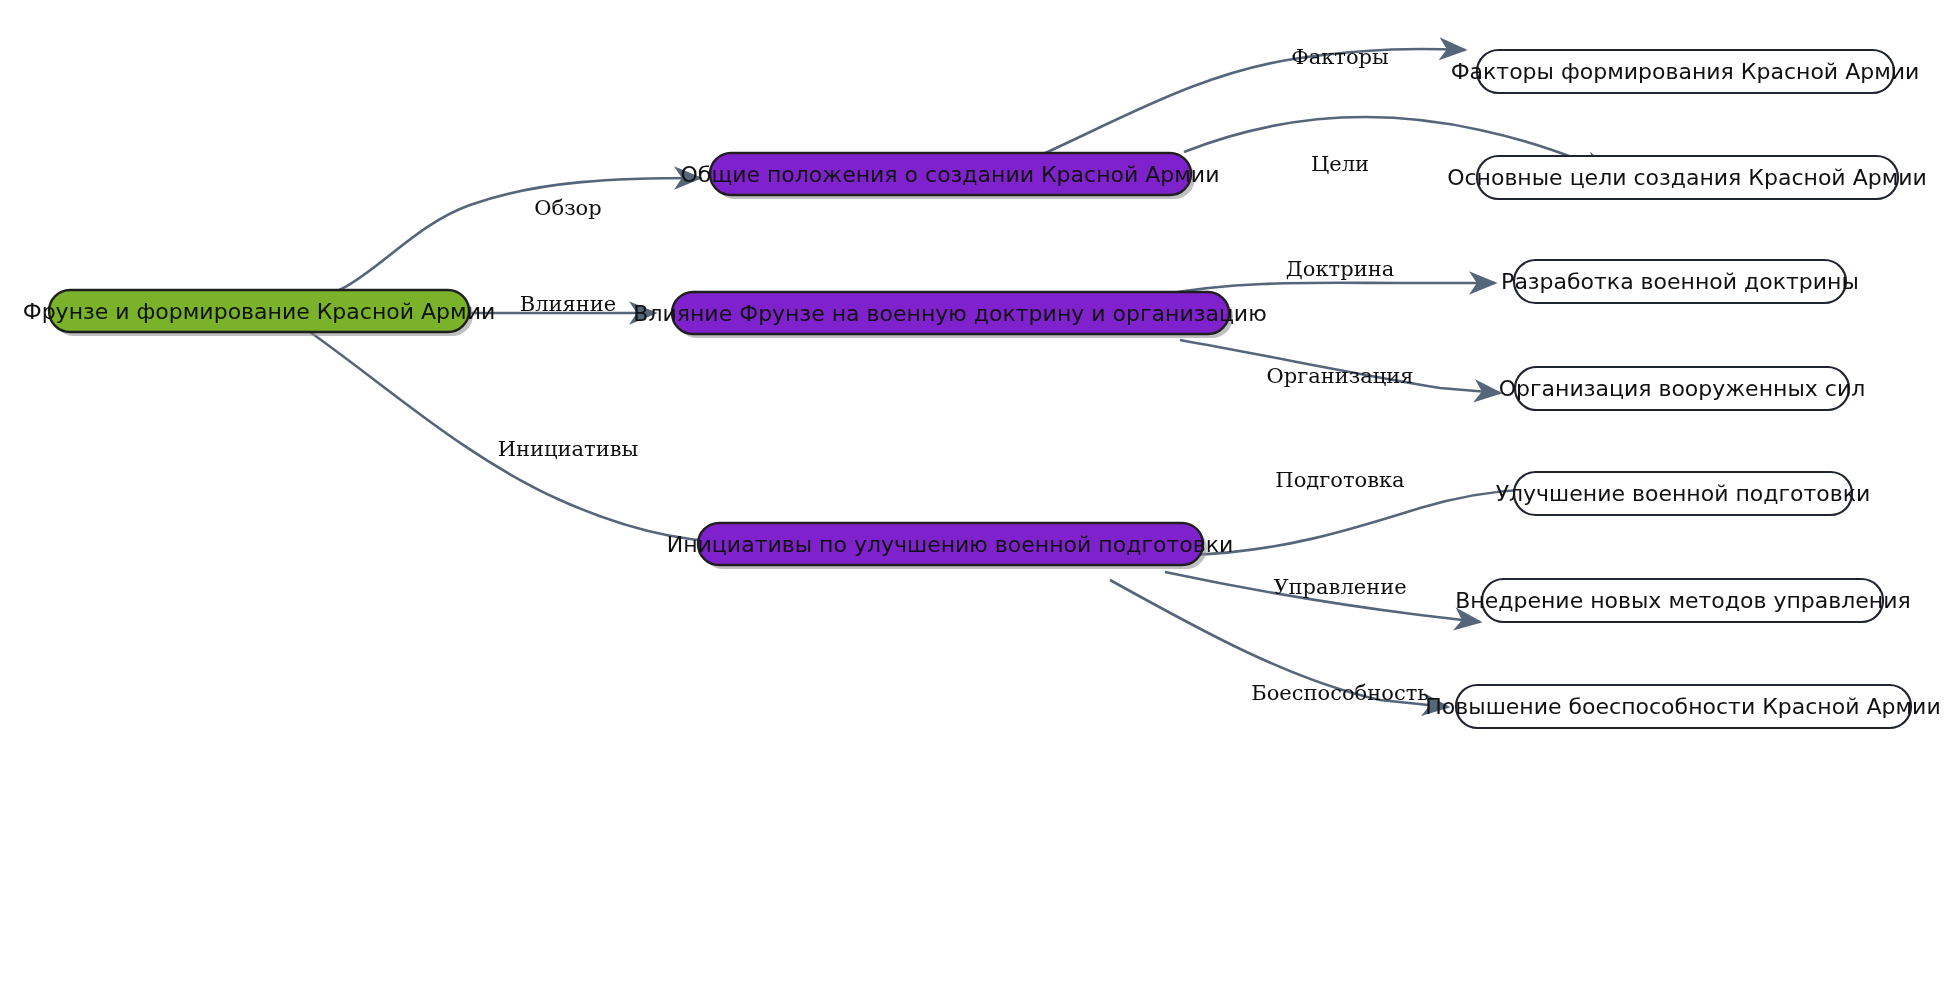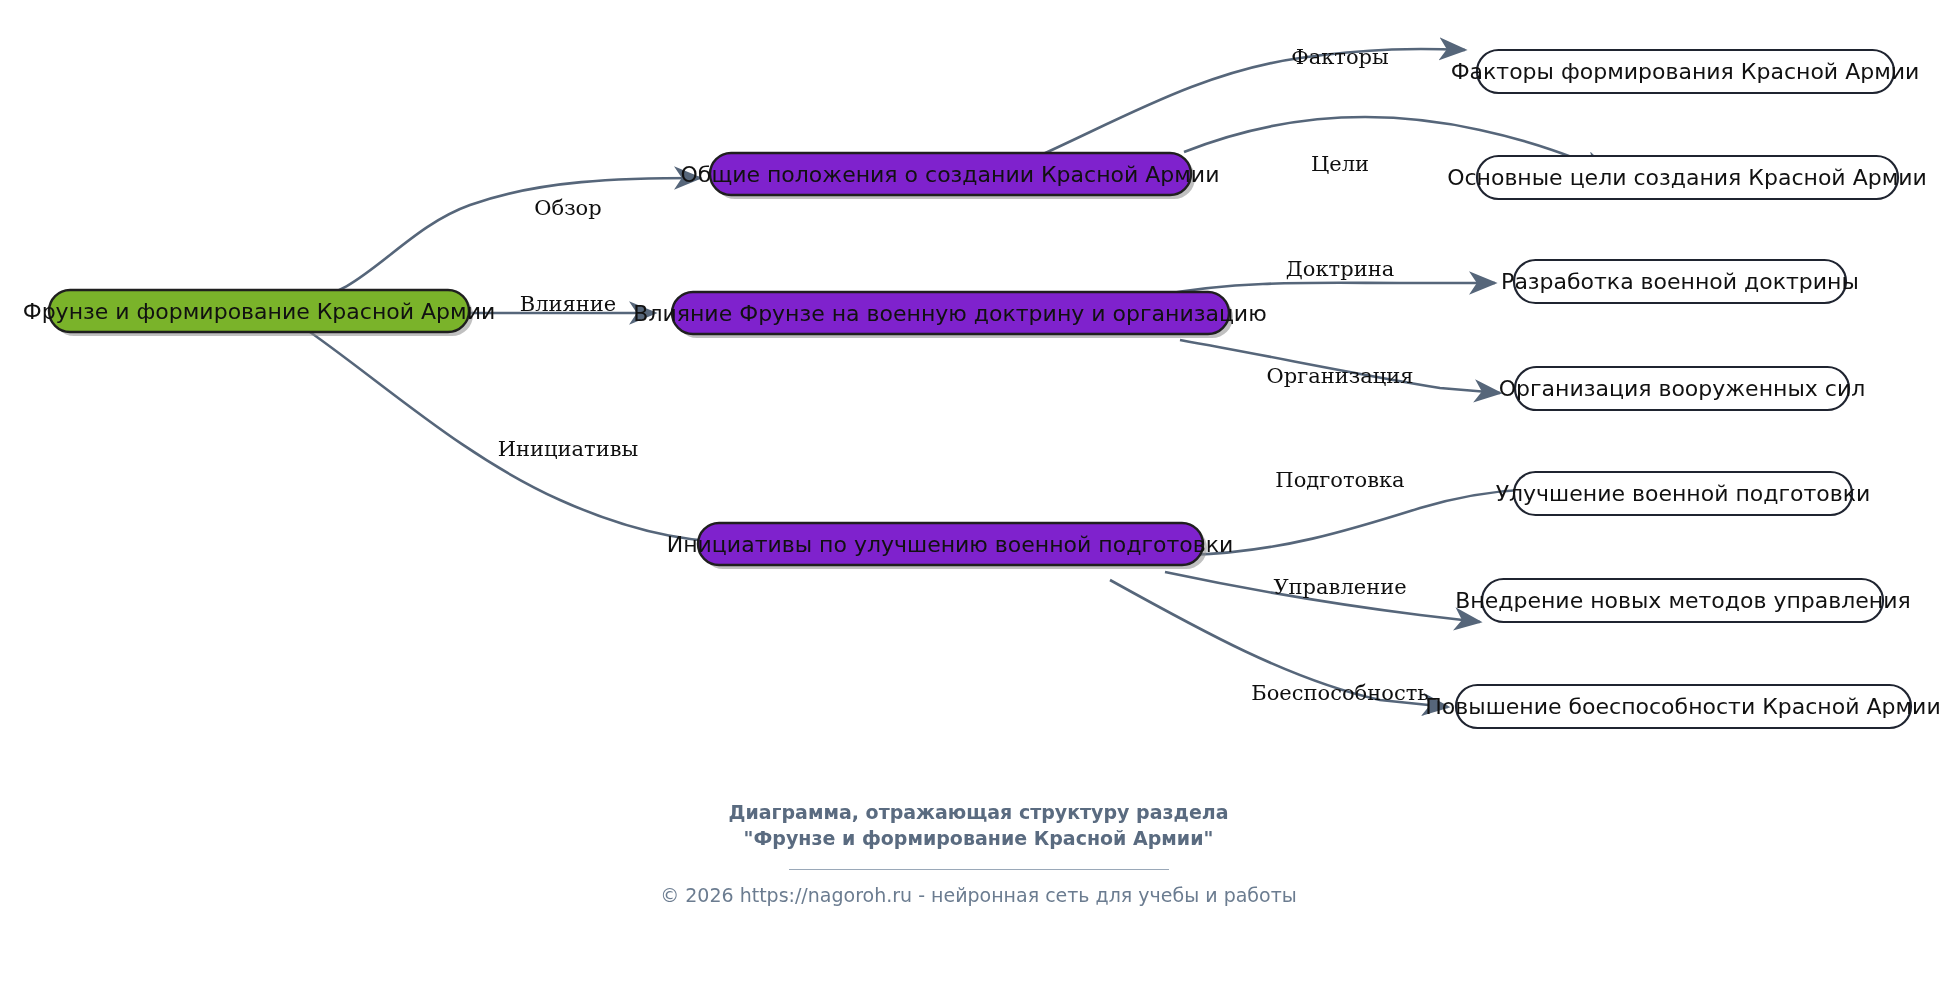--- a/index.html
+++ b/index.html
@@ -196,20 +196,14 @@
       </g>
 
       <g>
         <rect class="node-shape-leaf" x="1456" y="685" width="455" height="43" rx="21.5" ry="21.5"></rect>
         <text class="node-text" x="1683" y="708">Повышение боеспособности Красной Армии</text>
       </g>
 
     </g>
   </svg>
 
-  <div class="footer">
-    <div class="footer-title">Диаграмма, отражающая структуру раздела
-"Фрунзе и формирование Красной Армии"</div>
-    <div class="footer-rule"></div>
-    <div class="footer-credit">© 2026 https://nagoroh.ru - нейронная сеть для учебы и работы</div>
-  </div>
 
 </div>
 
 </body></html>

